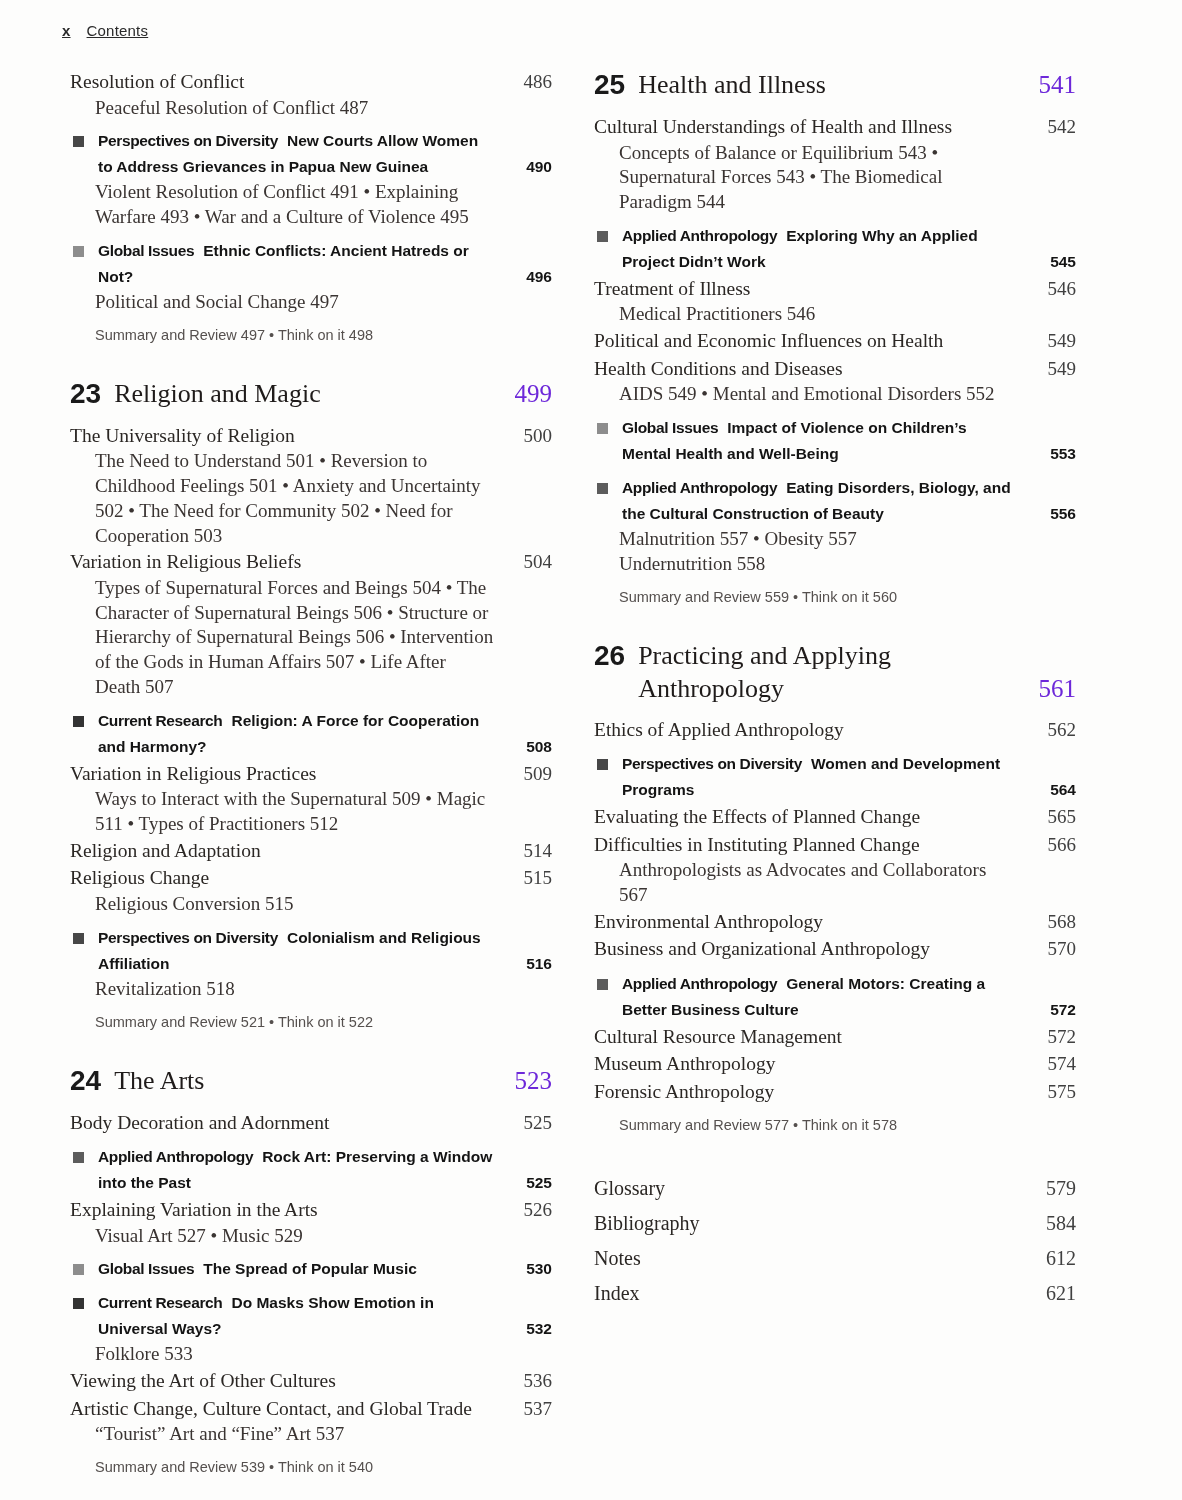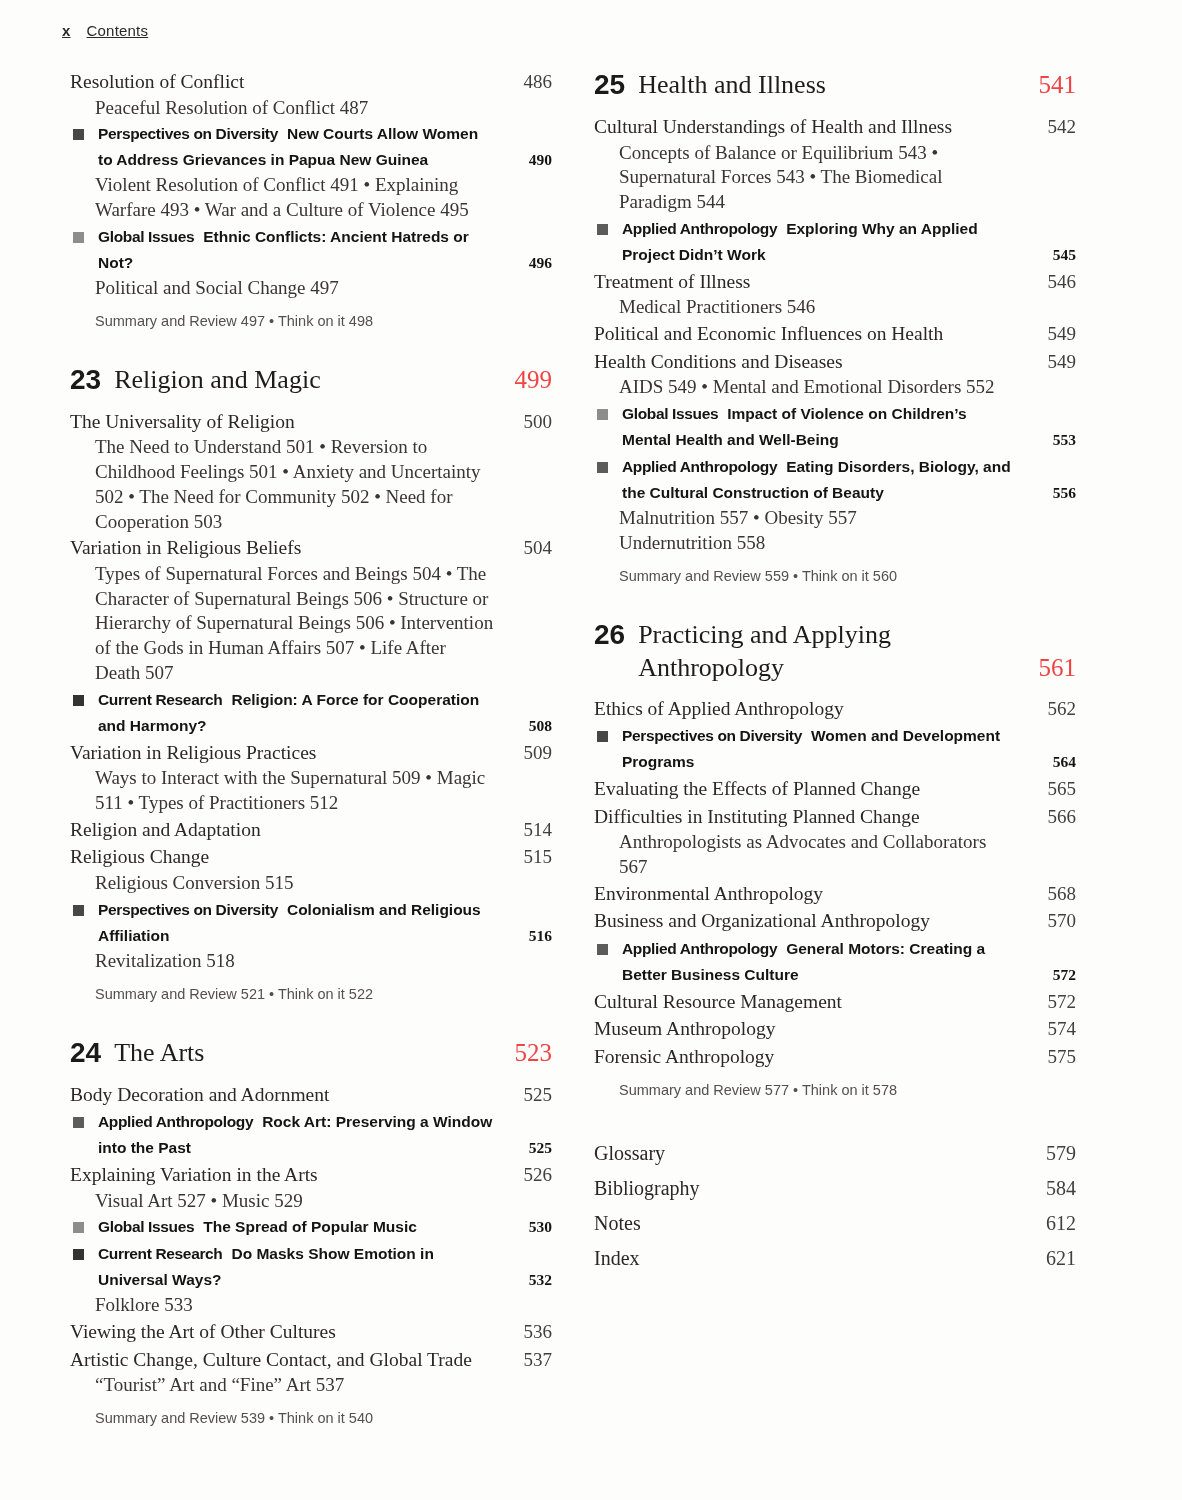--- a/index.html
+++ b/index.html
@@ -77,21 +77,21 @@
     font-family: "Liberation Serif", serif;
     font-size: 26px;
     line-height: 33px;
     color: #1f1b1a;
     display: block;
     overflow: hidden;
   }
   .chapter .pg {
     font-size: 25px;
     line-height: 34px;
-    color: #ef4444;
+    color: #6d28d9;
   }
   .chapter.two-line .pg { top: 33px; }
 
   
   .l1 {
     font-size: 19.5px;
     line-height: 27.5px;
     color: #2b2724;
     padding-right: 58px;
   }
@@ -109,36 +109,36 @@
   
   .box {
     position: relative;
     font-family: "Liberation Sans", sans-serif;
     font-size: 15.5px;
     line-height: 26px;
     font-weight: bold;
     color: #141414;
     padding-left: 28px;
     padding-right: 58px;
-    margin-top: 1px;
+    margin-top: 8px;
   }
   .box .marker {
     position: absolute;
     left: 3px;
     top: 8px;
     width: 11px;
     height: 11px;
   }
   .box .kicker {
     font-weight: bold;
     letter-spacing: -0.35px;
     margin-right: 9px;
   }
   .box .pg {
-    font-family: Liberation Serif, serif;
+    font-family: Liberation Sans, sans-serif;
     font-weight: bold;
     font-size: 15.5px;
     line-height: 26px;
     color: #141414;
   }
   .box.two-line .pg { top: 26px; }
 
   
   .summary {
     font-family: "Liberation Sans", sans-serif;

